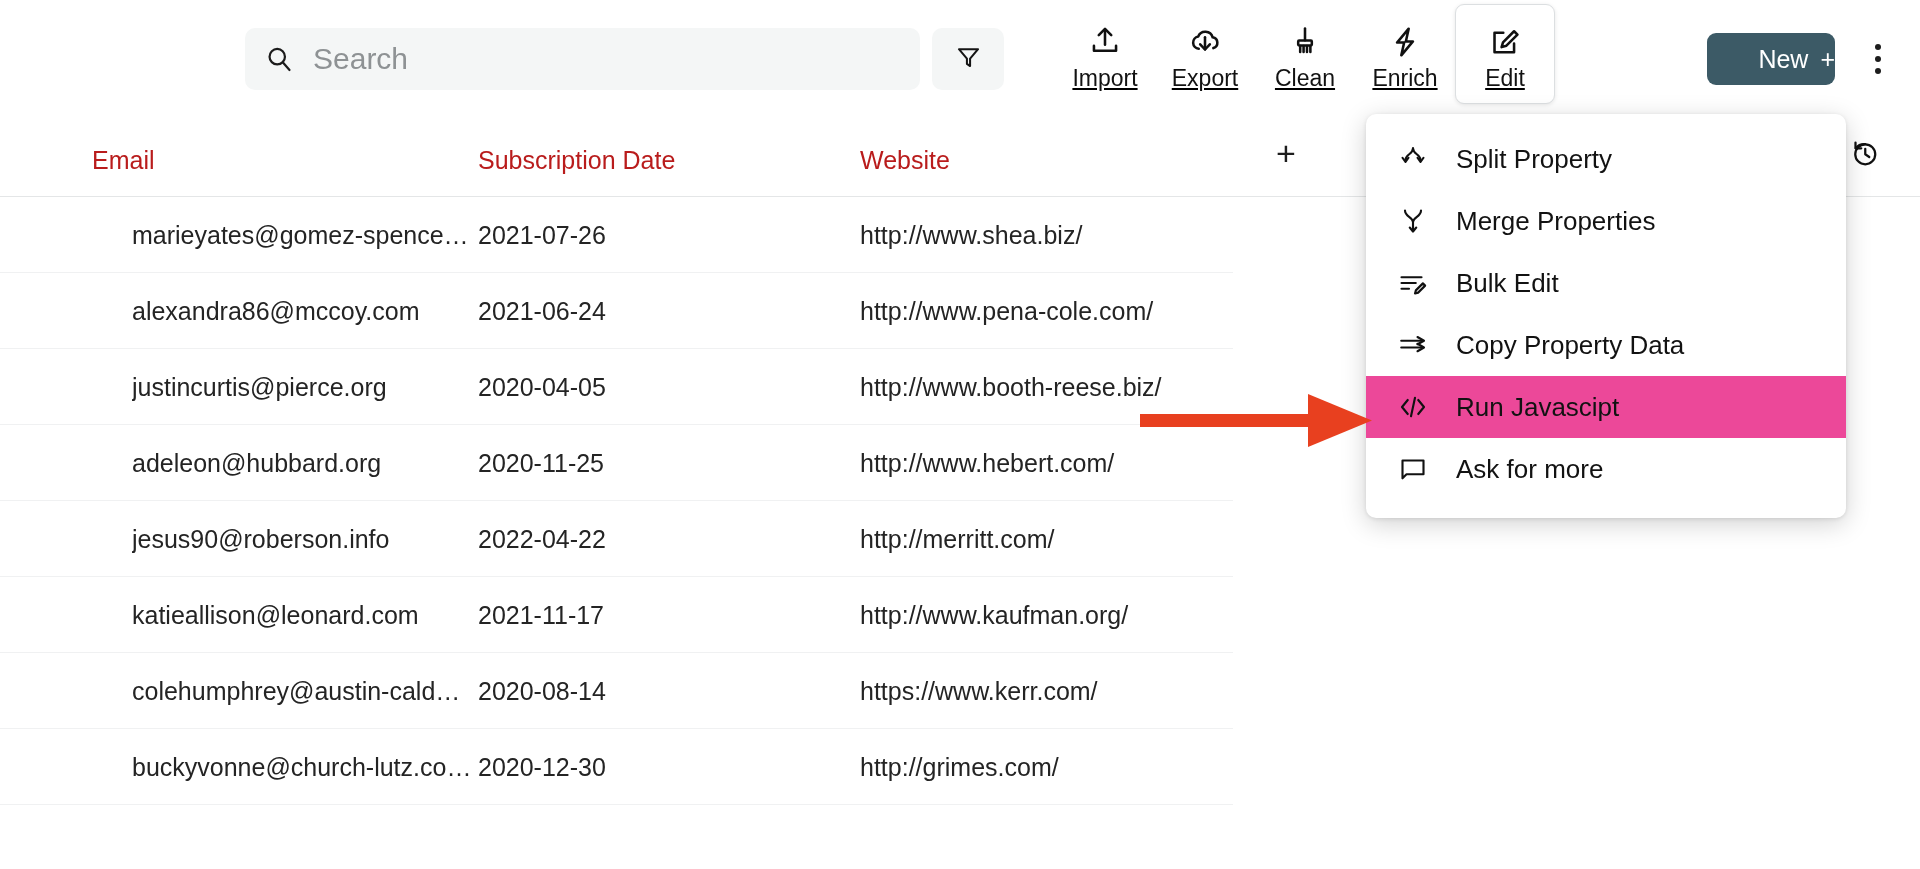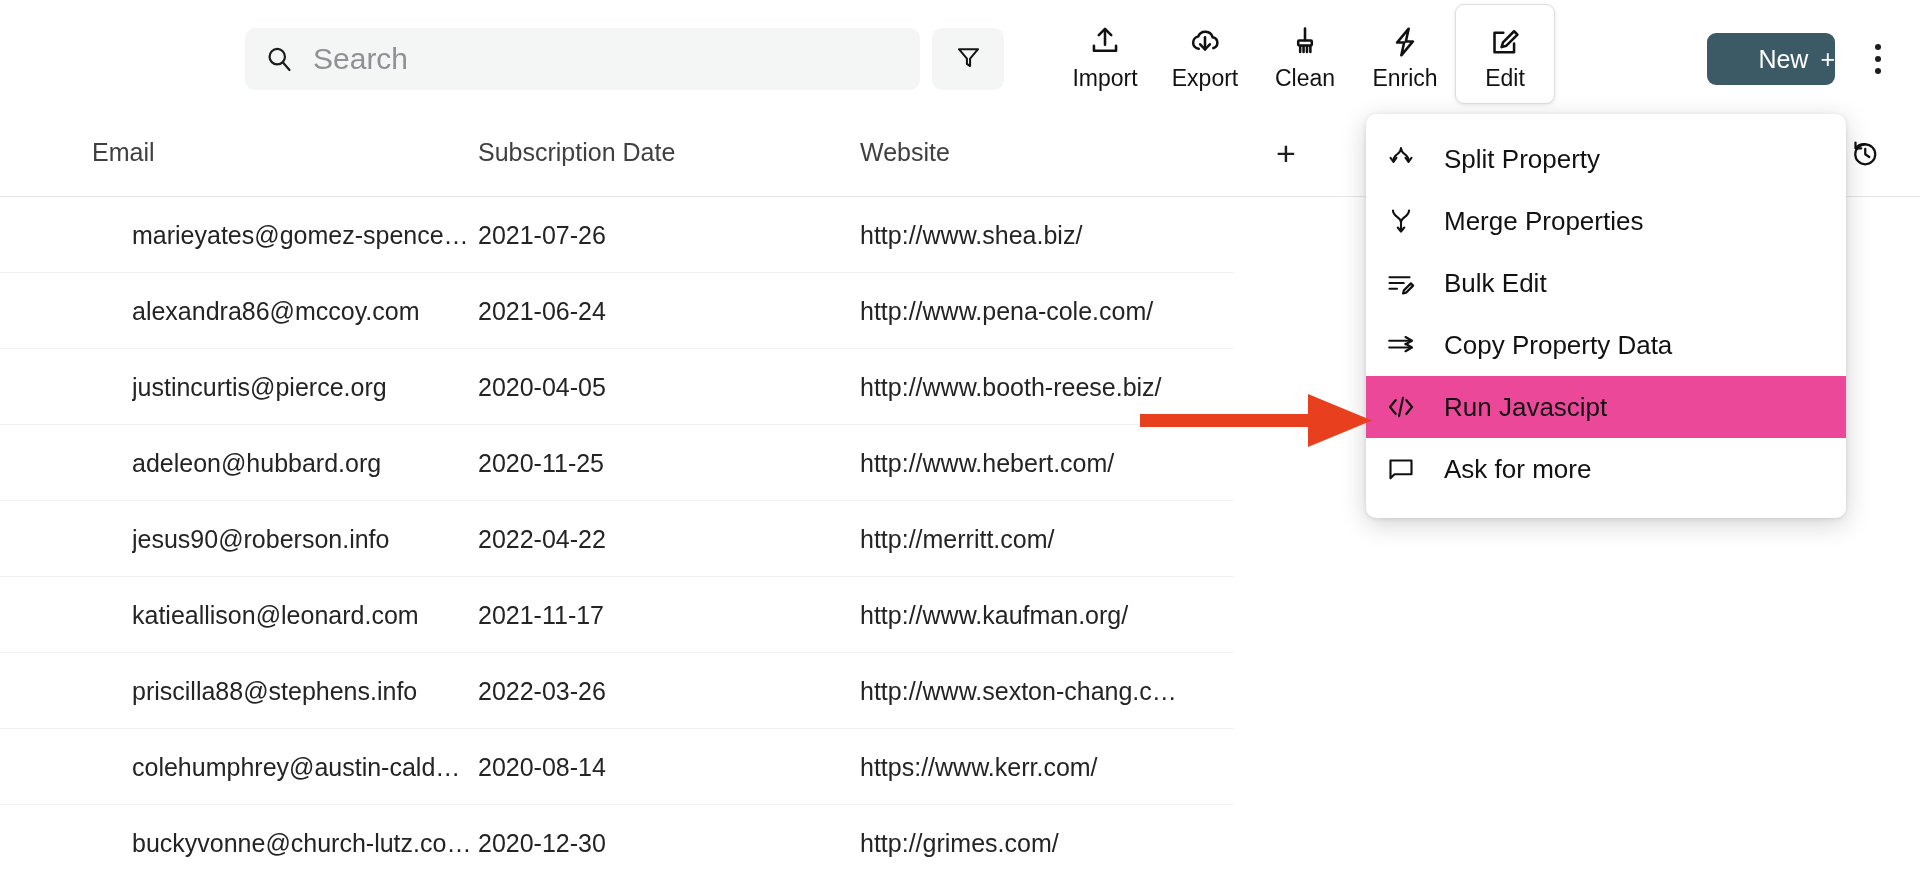--- a/index.html
+++ b/index.html
@@ -34,21 +34,21 @@
     position: absolute; left: 932px; top: 28px;
     width: 72px; height: 62px;
     background: #f4f6f6; border-radius: 10px; border: none;
     display: flex; align-items: center; justify-content: center;
     cursor: pointer;
   }
   .filter-btn svg { width: 27px; height: 27px; }
 
   .tool-group {
     position: absolute; left: 1055px; top: 4px;
-    height: 100px; display: flex; align-items: flex-start; gap: 0px;
+    height: 100px; display: flex; align-items: flex-start; gap: 0px; text-decoration: underline;
   }
   .tool-btn {
     width: 100px; height: 100px;
     background: transparent; border: none; border-radius: 10px;
     display: flex; flex-direction: column; align-items: center; justify-content: center;
     gap: 8px; cursor: pointer; padding-top: 6px;
   }
   .tool-btn .ti { width: 34px; height: 34px; display: block; }
   .tool-btn .tl {
     font-size: 23px; color: #121212; line-height: 1;
@@ -78,23 +78,23 @@
   }
   .kebab i { width: 6px; height: 6px; border-radius: 50%; background: #1d1d1d; display: block; }
 
   
   .table { position: absolute; left: 0; top: 108px; width: 1920px; height: 761px; }
   .thead {
     position: relative; height: 89px;
     border-bottom: 1px solid #e4e6e7;
   }
   .th {
-    position: absolute; top: 0; height: 89px;
+    position: absolute; top: 8px; height: 89px;
     display: flex; align-items: center;
-    font-size: 25px; color: #404040;
+    font-size: 25px; color: #b91c1c;
     font-family: "Liberation Sans", sans-serif;
     white-space: nowrap;
   }
   .th-email   { left: 92px; }
   .th-date    { left: 478px; }
   .th-site    { left: 860px; }
   .addcol {
     position: absolute; left: 1264px; top: 0; height: 89px; width: 44px;
     display: flex; align-items: center; justify-content: center;
     background: transparent; border: none; cursor: pointer;
@@ -127,21 +127,21 @@
   
   .menu {
     position: absolute; left: 1366px; top: 114px;
     width: 480px; padding: 14px 0 18px 0;
     background: #ffffff; border-radius: 10px;
     box-shadow: 0 6px 26px rgba(0,0,0,0.18), 0 1px 4px rgba(0,0,0,0.10);
     z-index: 40;
   }
   .mi {
     height: 62px; display: flex; align-items: center;
-    padding: 0 0 0 20px; gap: 28px; cursor: pointer;
+    padding: 0 0 0 32px; gap: 28px; cursor: pointer;
     font-size: 26px; color: #121212;
     font-family: "Liberation Sans", sans-serif;
     background: transparent; border: none; width: 100%; text-align: left;
   }
   .mi .mi-ic { width: 30px; height: 30px; flex: 0 0 30px; display: block; }
   .mi.highlight { background: #ec4899; }
 
   
   .arrow { position: absolute; left: 1140px; top: 392px; z-index: 60; pointer-events: none; }
 </style>
@@ -280,25 +280,20 @@
         <div class="cell c-email">jesus90@roberson.info</div>
         <div class="cell c-date">2022-04-22</div>
         <div class="cell c-site">http://merritt.com/</div>
       </div>
       <div class="row">
         <div class="cell c-email">katieallison@leonard.com</div>
         <div class="cell c-date">2021-11-17</div>
         <div class="cell c-site">http://www.kaufman.org/</div>
       </div>
       <div class="row">
-        <div class="cell c-email">priscilla88@stephens.info</div>
-        <div class="cell c-date">2022-03-26</div>
-        <div class="cell c-site">http://www.sexton-chang.c…</div>
-      </div>
-      <div class="row">
         <div class="cell c-email">colehumphrey@austin-cald…</div>
         <div class="cell c-date">2020-08-14</div>
         <div class="cell c-site">https://www.kerr.com/</div>
       </div>
       <div class="row">
         <div class="cell c-email">buckyvonne@church-lutz.co…</div>
         <div class="cell c-date">2020-12-30</div>
         <div class="cell c-site">http://grimes.com/</div>
       </div>
     </div>

